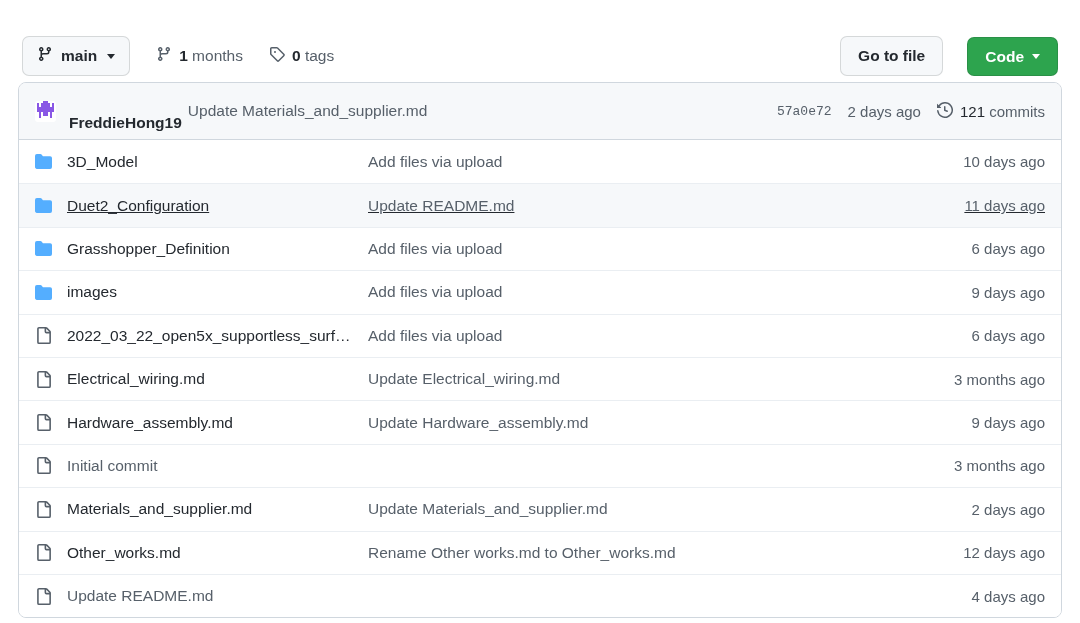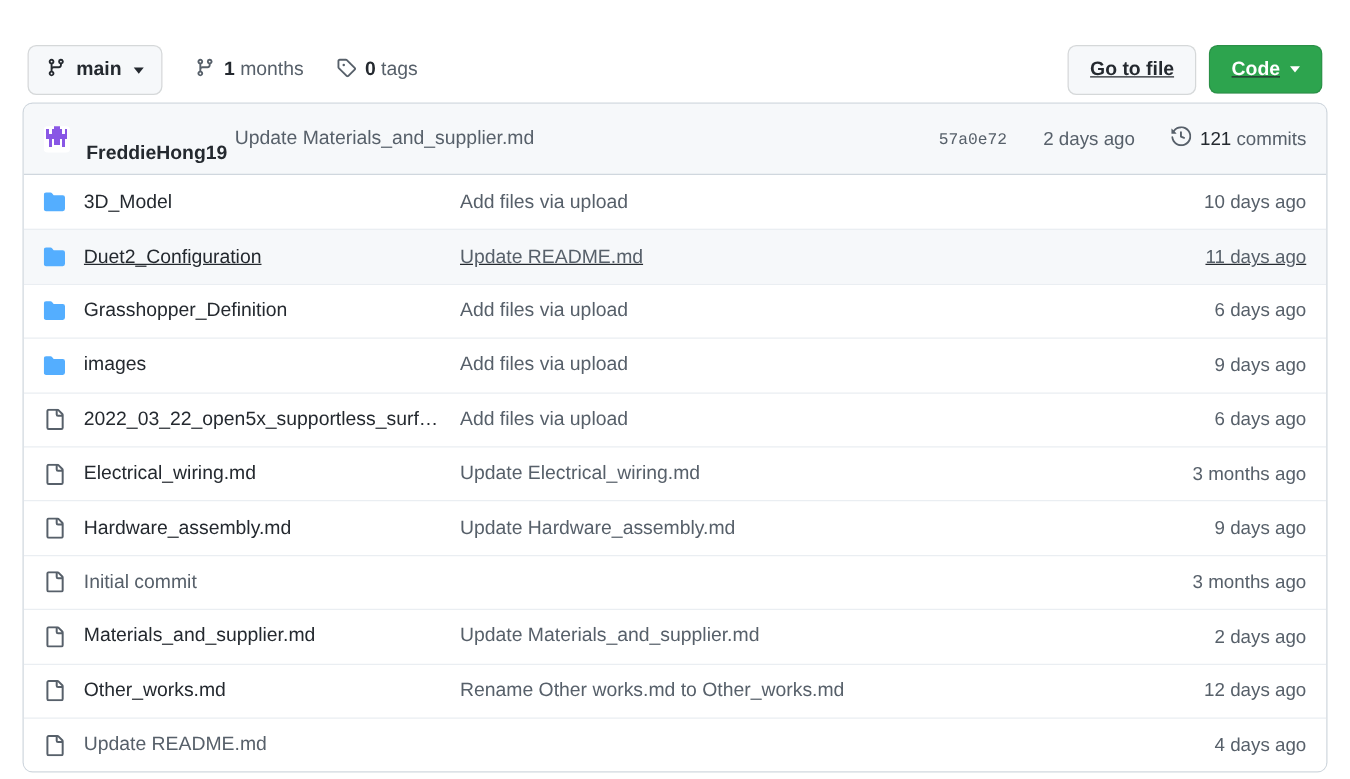--- a/index.html
+++ b/index.html
@@ -54,23 +54,22 @@
     margin-left: 26px;
     font-size: 15.5px;
     color: #57606a;
     cursor: pointer;
   }
   .meta-link b { color: #24292f; font-weight: 700; }
 
   .toolbar-right {
     margin-left: auto;
     display: flex;
-    align-items: flex-start;
-    gap: 10px;
-    text-decoration: underline;
+    align-items: flex-end;
+    gap: 24px;
   }
 
   .btn-gotofile {
     height: 40px;
     padding: 0 17px;
     background: #f6f8fa;
     border: 1px solid rgba(27,31,36,.15);
     border-radius: 7px;
     font-size: 15.5px;
     font-weight: 600;
@@ -141,21 +140,21 @@
     color: #57606a;
     margin-left: 6px;
     cursor: pointer;
     white-space: nowrap;
   }
 
   .commit-right {
     margin-left: auto;
     display: flex;
     align-items: center;
-    gap: 29px;
+    gap: 16px;
     white-space: nowrap;
   }
   .commit-sha {
     font-family: "Liberation Mono", monospace;
     font-size: 13px;
     color: #57606a;
     cursor: pointer;
   }
   .commit-date { font-size: 15px; color: #57606a; }
   .commits-count {

